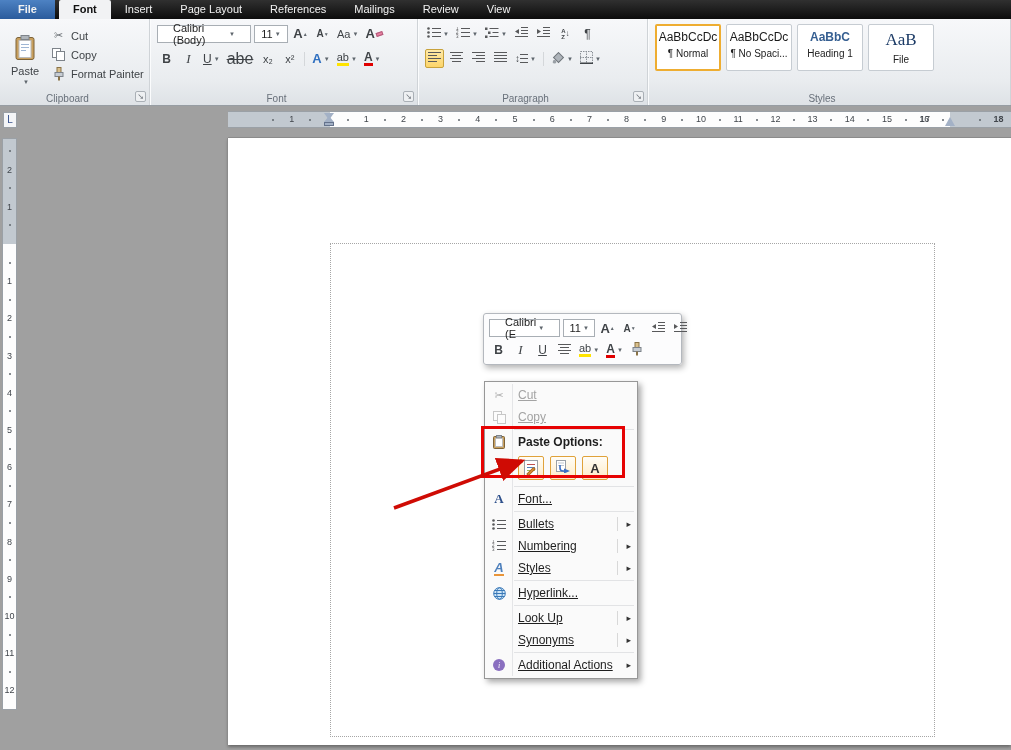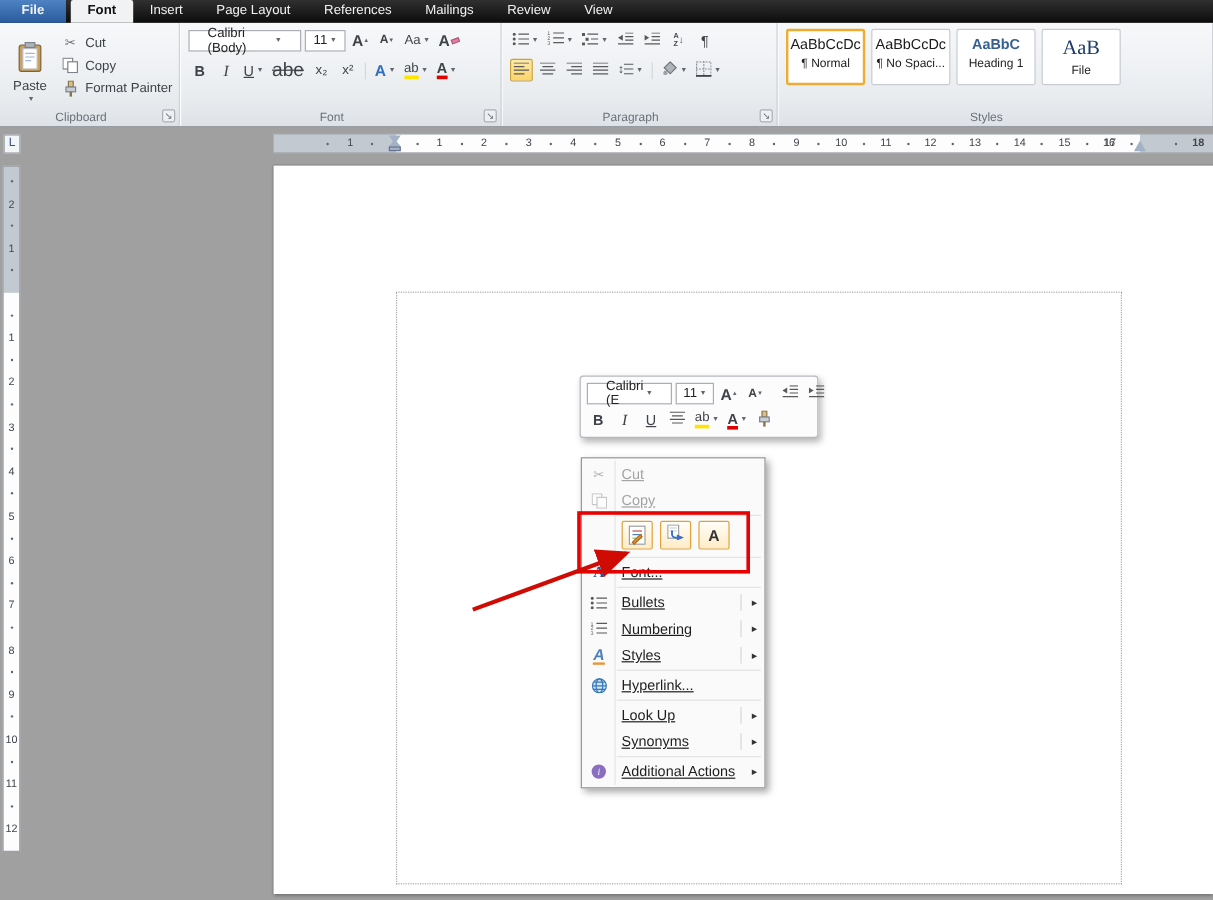--- a/index.html
+++ b/index.html
@@ -508,20 +508,30 @@
     <div class="mi disabled mlbl-gray">
       <span class="mico">
           <svg width="13" height="13">
             <rect x="0.5" y="0.5" width="8" height="9" fill="#fff" stroke="#9aa0a6"></rect>
             <rect x="4.5" y="3.5" width="8" height="9" fill="#fff" stroke="#9aa0a6"></rect>
           </svg>
         </span>
       <span class="mlbl">Copy</span>
     </div>
     <div class="msep"></div>
+    <div class="mi bold">
+      <span class="mico">
+          <svg width="12" height="14">
+            <rect x="0.5" y="1.5" width="11" height="12" rx="1" fill="#c9a05e" stroke="#7d6339"></rect>
+            <rect x="3.5" y="0.5" width="5" height="2.5" fill="#aeb4ba" stroke="#7d838a"></rect>
+            <rect x="2.5" y="3.5" width="7" height="8" fill="#fff" stroke="#bbb"></rect>
+          </svg>
+        </span>
+      <span class="mlbl">Paste Options:</span>
+    </div>
     <div class="pasterow">
       <div class="pbtn">
         <span class="pb-doc">
             <span class="pb-pen"></span>
           </span>
       </div>
       <div class="pbtn">
         <span><svg width="14" height="13">
               <rect x="0.5" y="0.5" width="9" height="11" fill="#fff" stroke="#9aa0a6"></rect>
               <path d="M2 3h6M2 5.5h6" stroke="#c3c9cf" fill="none"></path>

